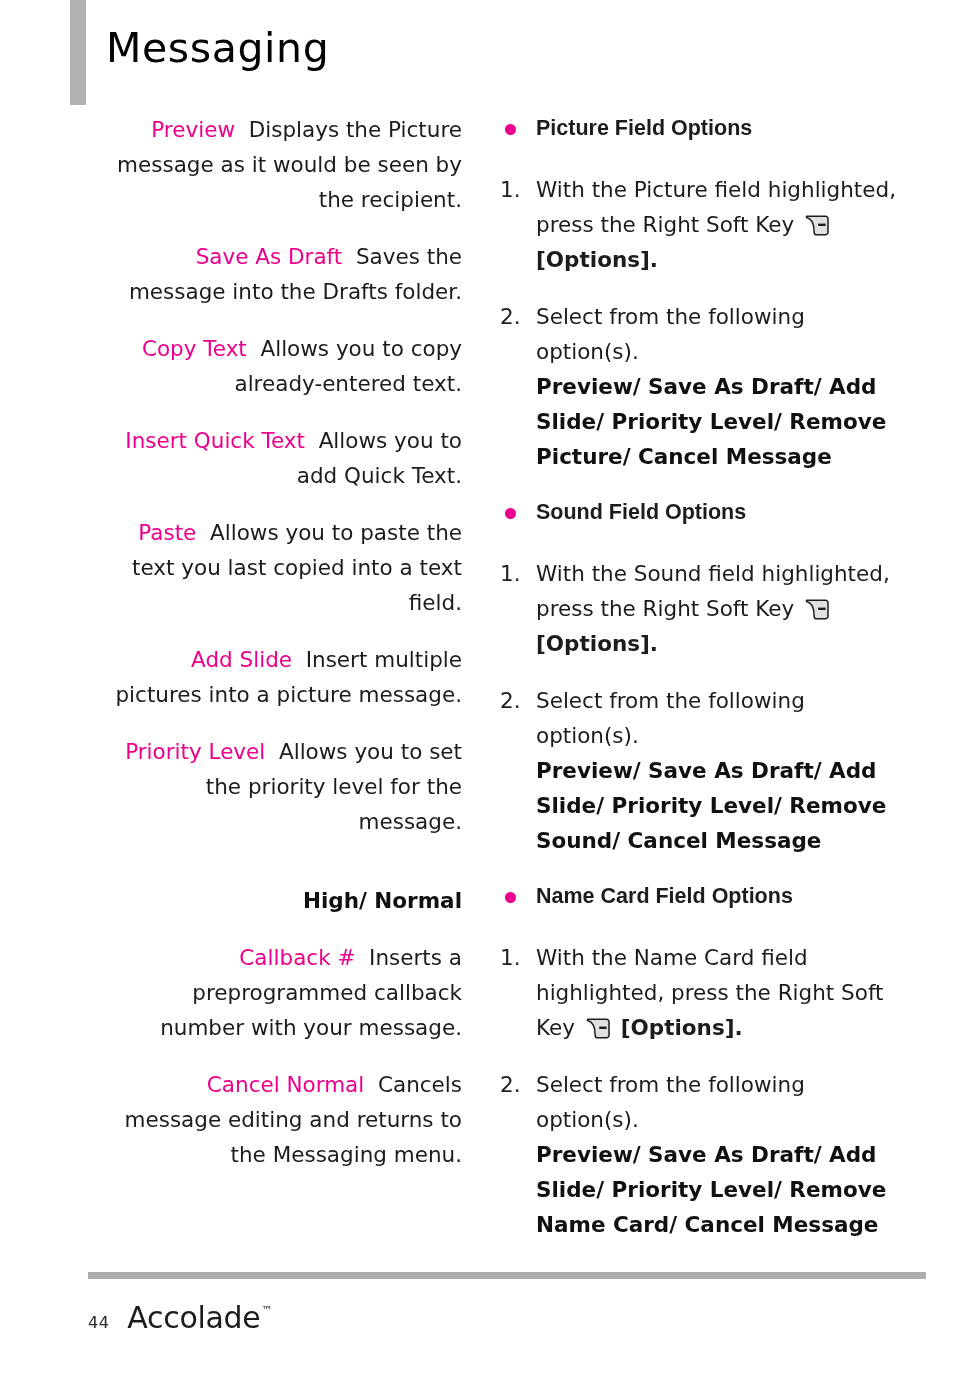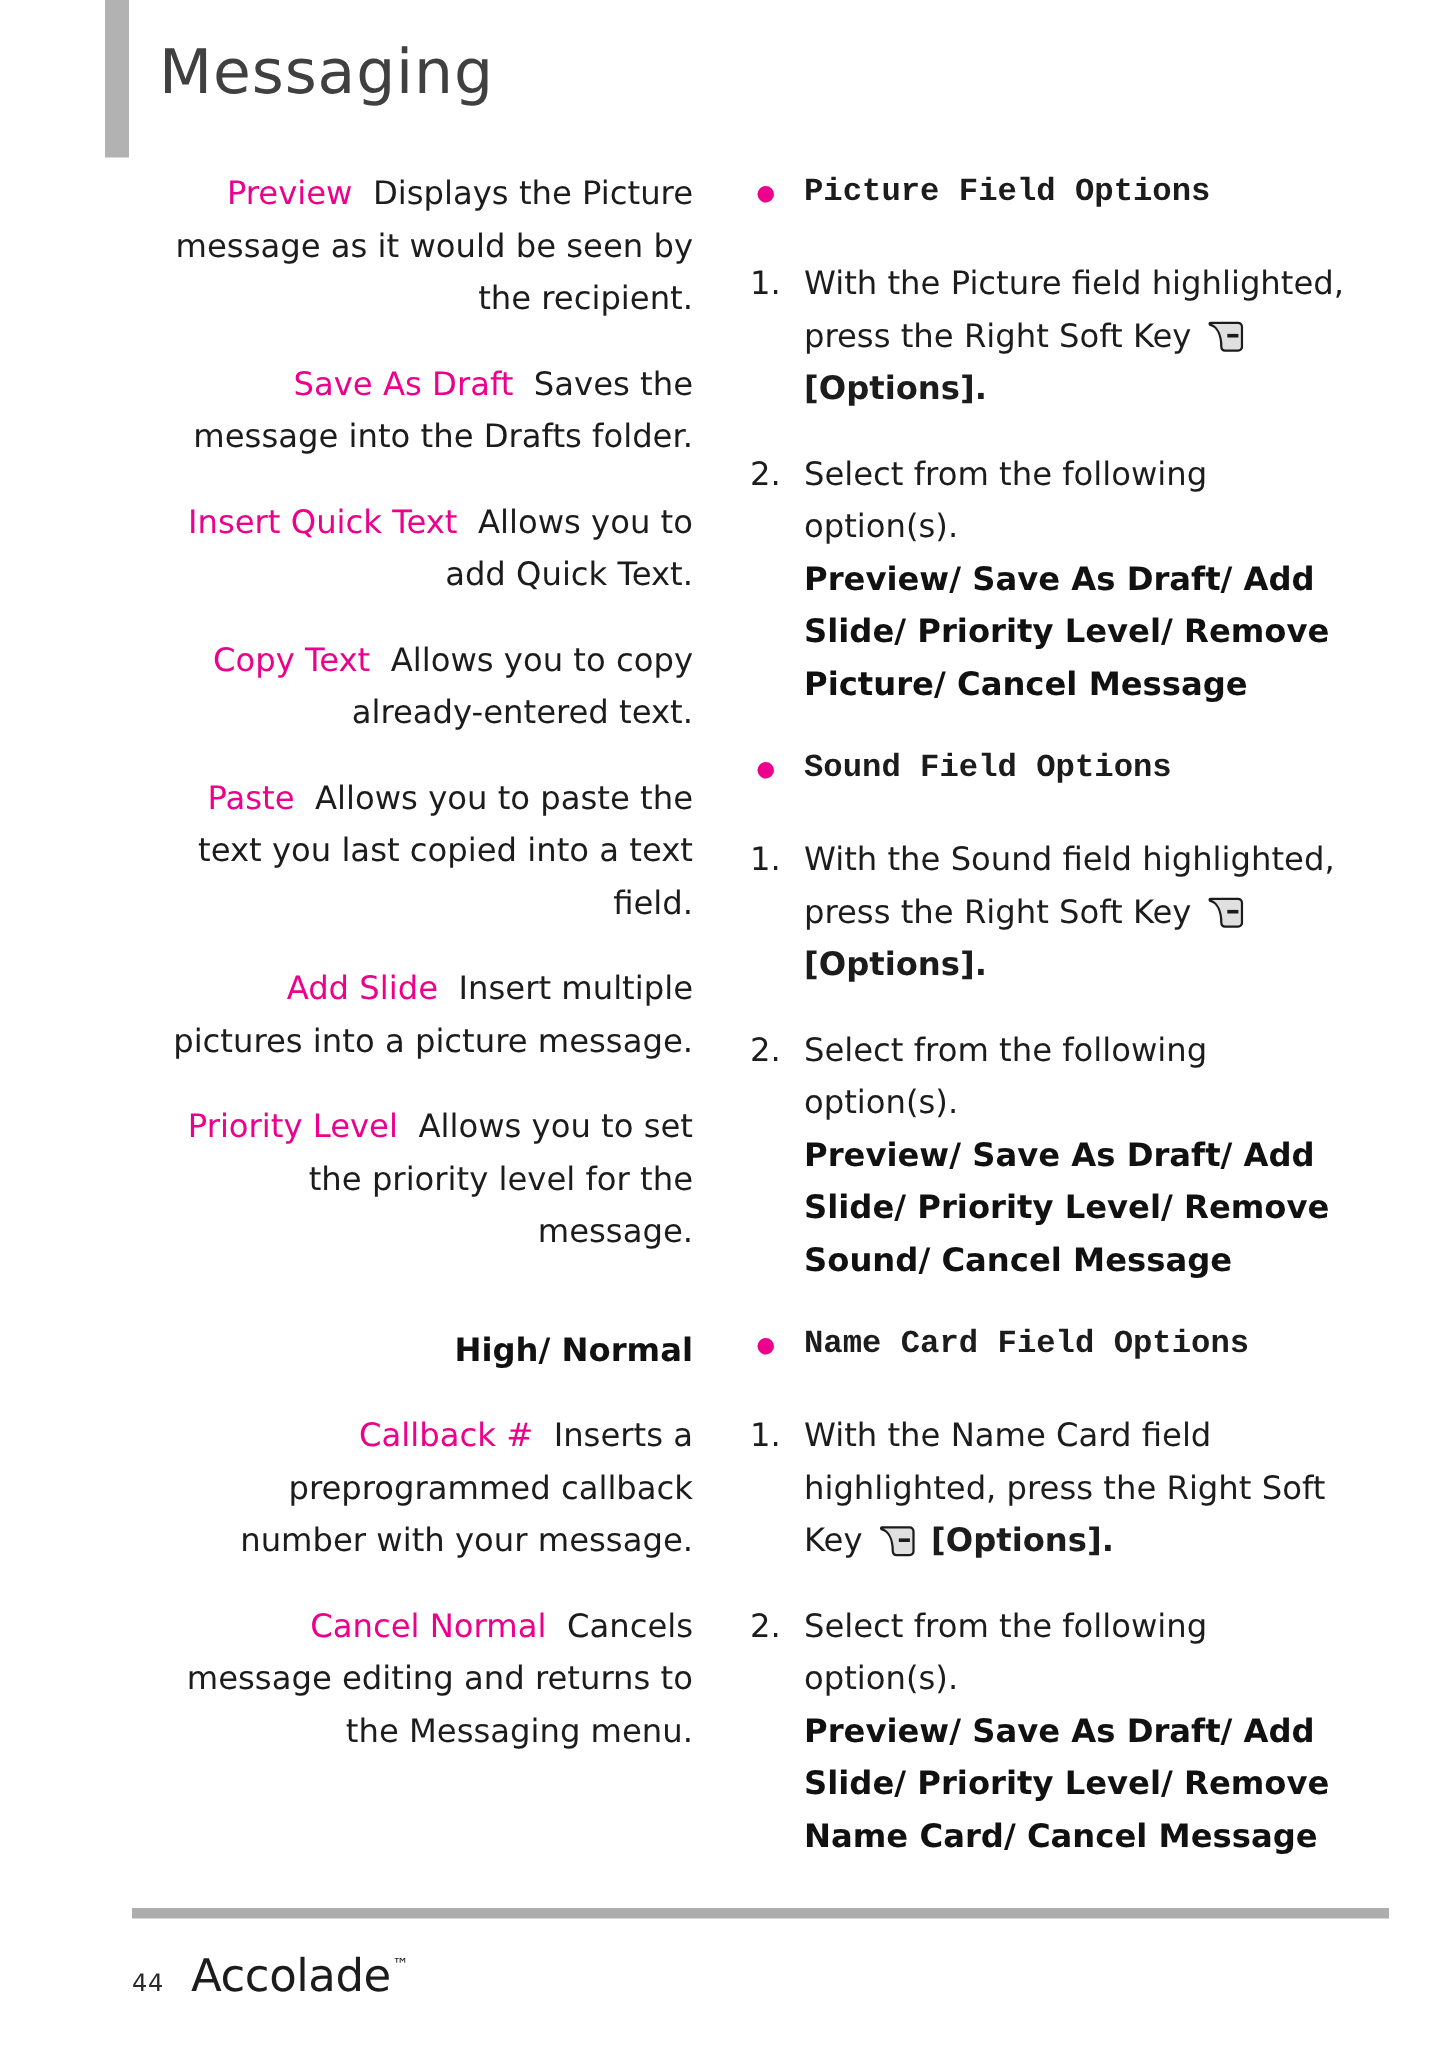--- a/index.html
+++ b/index.html
@@ -31,21 +31,21 @@
     width: 16px;
     height: 105px;
     background: #b2b2b2;
   }
   .page-title {
     position: absolute;
     left: 106px;
     top: 26px;
     font-size: 41px;
     font-weight: 400;
-    color: #404040;
+    color: #000000;
     letter-spacing: 0.6px;
     line-height: 1.1;
     font-family: "DejaVu Sans", sans-serif;
   }
 
   
   .columns {
     position: absolute;
     left: 0;
     top: 112px;
@@ -81,21 +81,21 @@
 
   
   .bullet-head {
     position: relative;
     padding-left: 36px;
     margin: 0 0 28px 0;
     font-size: 21.5px;
     line-height: 32px;
     font-weight: bold;
     color: #1c1c1c;
-    font-family: Liberation Mono, monospace;
+    font-family: Liberation Sans, sans-serif;
   }
   .bullet-dot {
     position: absolute;
     left: 5px;
     top: 12px;
     width: 11px;
     height: 11px;
     border-radius: 50%;
     background: #ec008c;
   }
@@ -189,25 +189,25 @@
 
     <div class="def-block">
       <span class="term">Preview</span><span class="term-gap">&nbsp; </span><span>Displays the Picture message as it would be seen by the recipient.</span>
     </div>
 
     <div class="def-block">
       <span class="term">Save As Draft</span><span class="term-gap">&nbsp; </span><span>Saves the message into the Drafts folder.</span>
     </div>
 
     <div class="def-block">
+      <span class="term">Copy Text</span><span class="term-gap">&nbsp; </span><span>Allows you to copy already-entered text.</span>
+    </div>
+
+    <div class="def-block">
       <span class="term">Insert Quick Text</span><span class="term-gap">&nbsp; </span><span>Allows you to add Quick Text.</span>
-    </div>
-
-    <div class="def-block">
-      <span class="term">Copy Text</span><span class="term-gap">&nbsp; </span><span>Allows you to copy already-entered text.</span>
     </div>
 
     <div class="def-block">
       <span class="term">Paste</span><span class="term-gap">&nbsp; </span><span>Allows you to paste the text you last copied into a text field.</span>
     </div>
 
     <div class="def-block">
       <span class="term">Add Slide</span><span class="term-gap">&nbsp; </span><span>Insert multiple pictures into a picture message.</span>
     </div>
 

